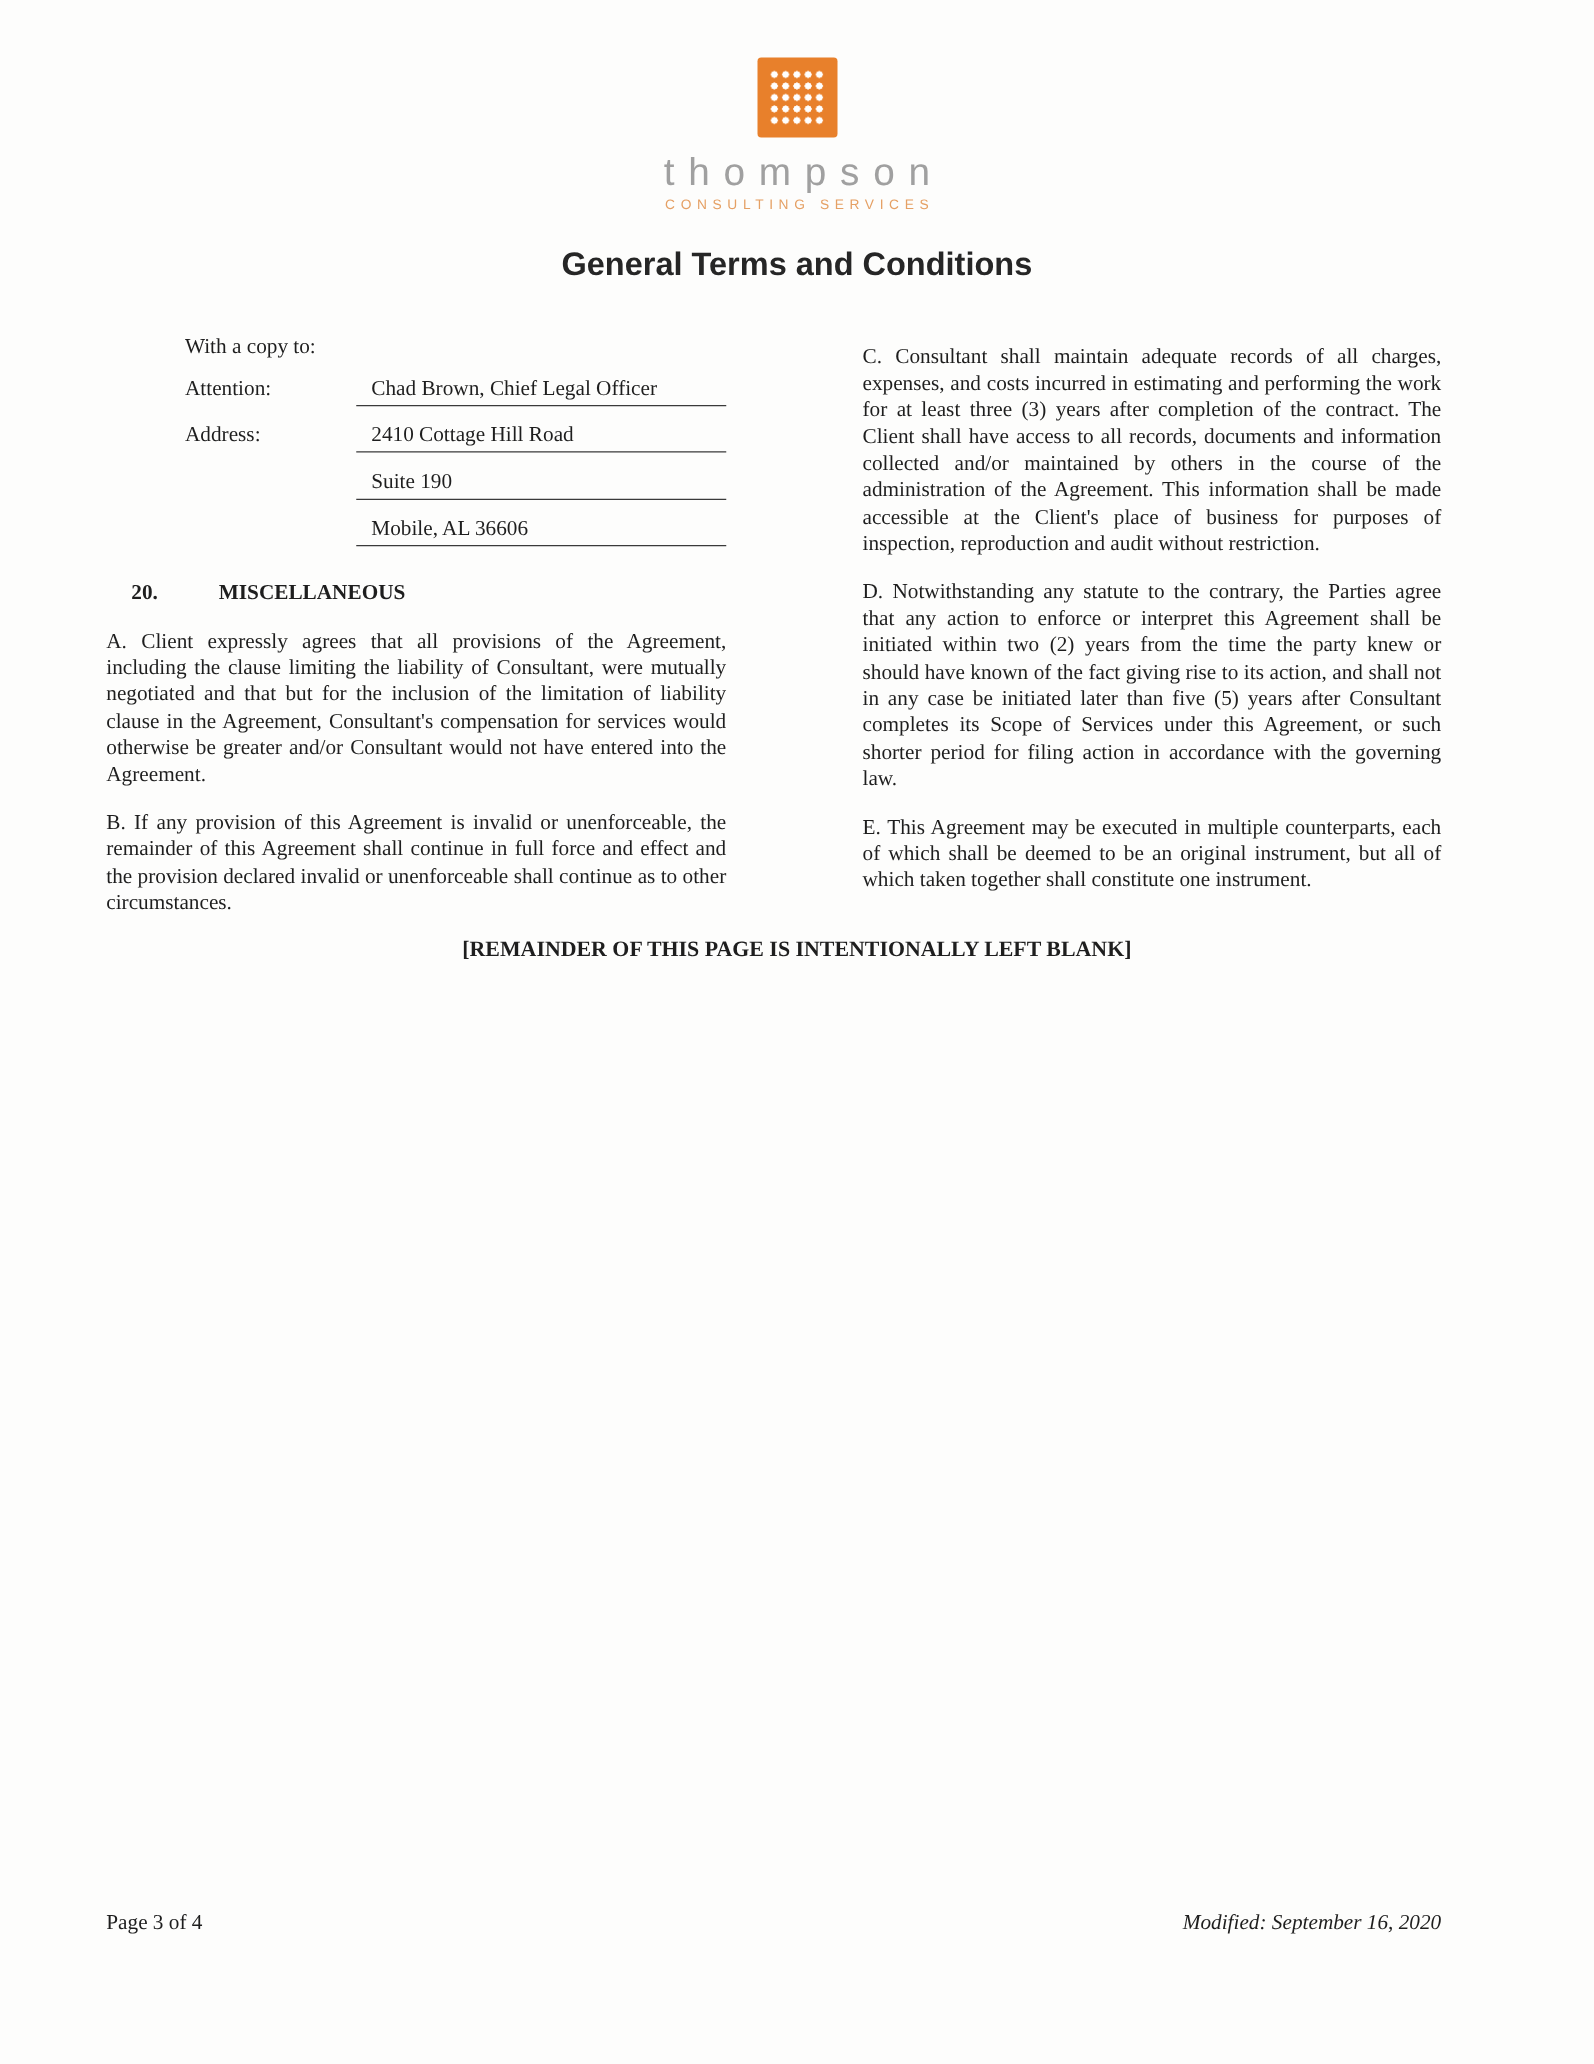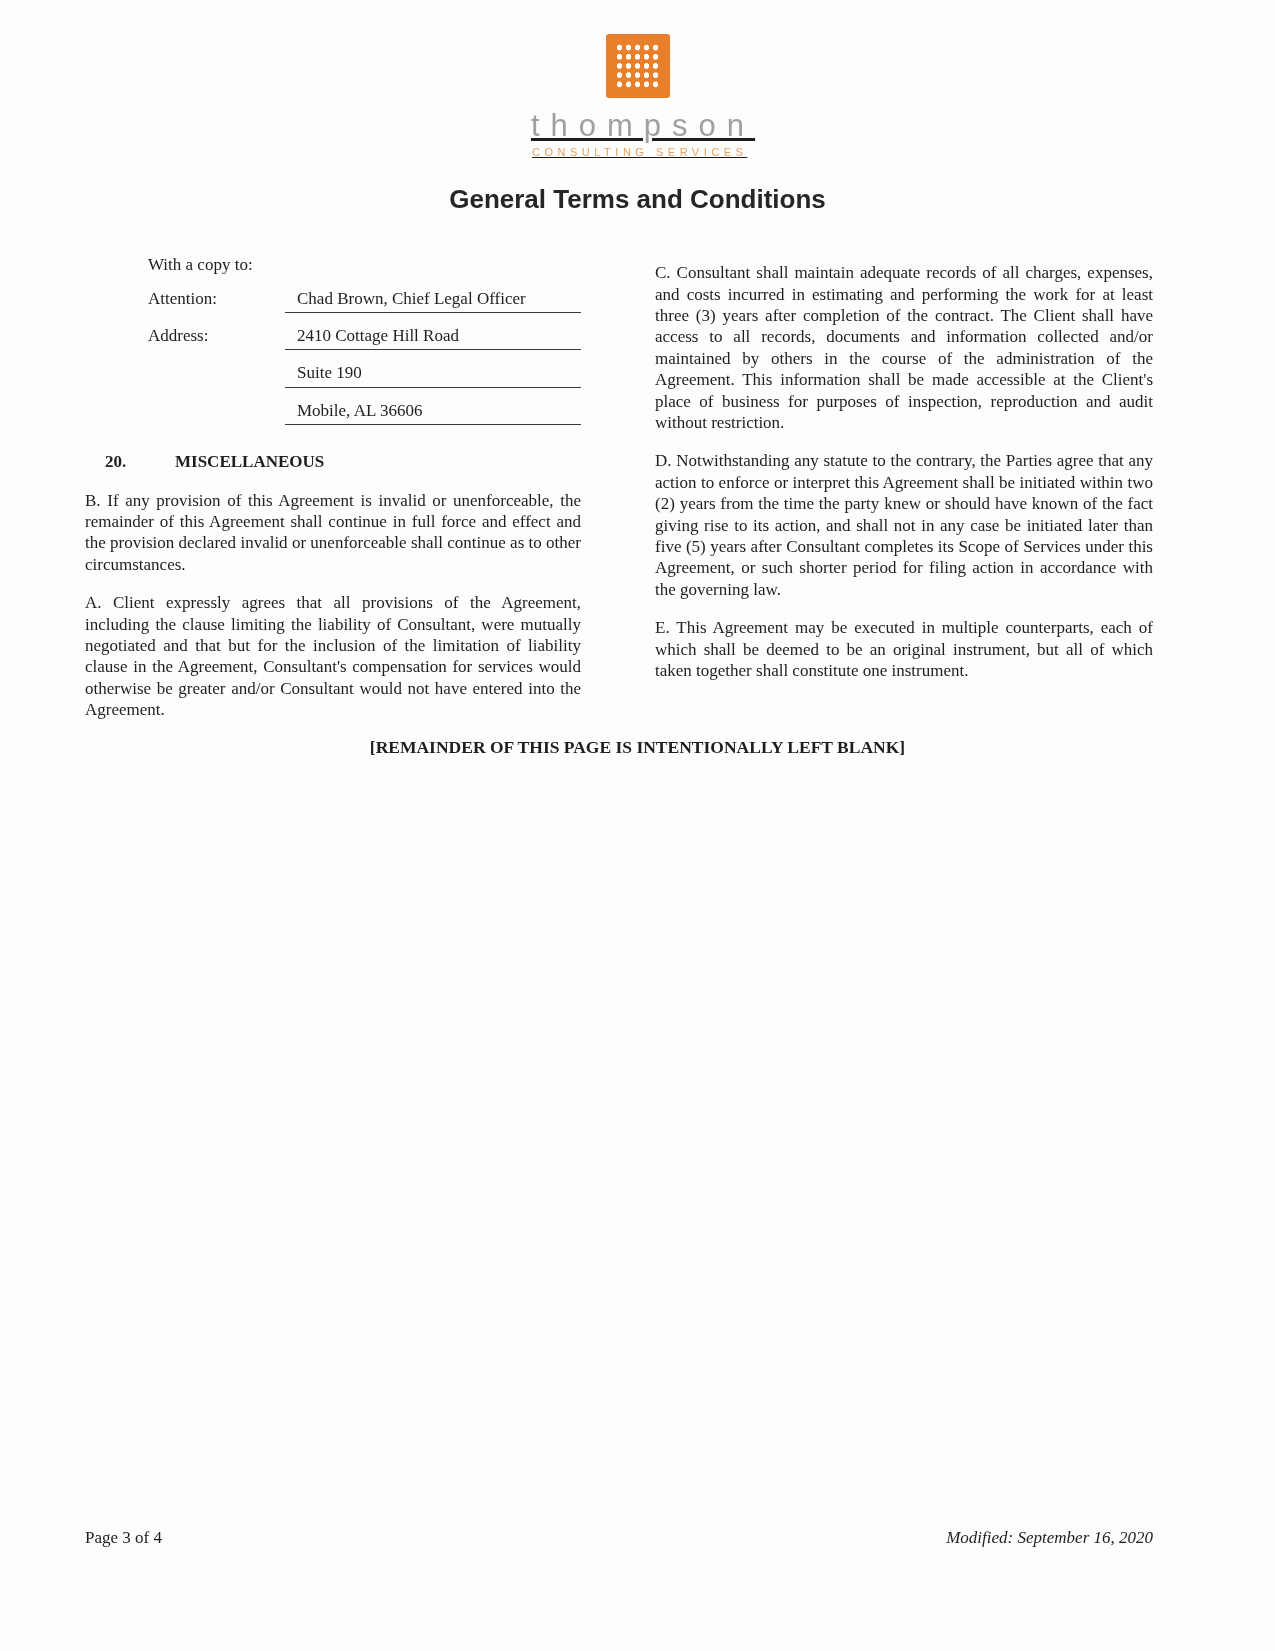--- a/index.html
+++ b/index.html
@@ -10,21 +10,21 @@
     position: relative;
     width: 1275px;
     height: 1651px;
     background: #fdfdfc;
     font-family: "Liberation Serif", serif;
     color: #1e1e1e;
     overflow: hidden;
   }
 
   
-  .logo-block { padding-top: 34px; text-align: center; text-decoration: underline; }
+  .logo-block { padding-top: 46px; text-align: center; }
   .logo-mark {
     width: 64px; height: 64px;
     background: #e8802b;
     border-radius: 3px;
     margin: 0 auto;
     display: flex; align-items: center; justify-content: center;
   }
   .logo-dots {
     width: 46px; height: 46px;
     background-image: radial-gradient(circle, #ffffff 2.6px, rgba(255,255,255,0) 2.9px);
@@ -55,21 +55,21 @@
     font-weight: bold;
     font-size: 26px;
     line-height: 1.16;
     color: #262626;
   }
 
   
   .columns {
     display: flex;
     margin: 40px 122px 0 85px;
-    gap: 74px;
+    gap: 109px;
   }
   .col { font-size: 17px; line-height: 1.26; }
   .col.left  { width: 498px; }
   .col.right { width: 500px; padding-top: 8px; }
 
   .copy-intro { padding-left: 63px; }
 
   .field-row {
     display: flex;
     align-items: baseline;
@@ -147,22 +147,22 @@
       </div>
       <div class="field-row">
         <span class="field-label"></span>
         <span class="field-value">Mobile, AL 36606</span>
       </div>
 
       <div class="section-heading">
         <span class="sec-num">20.</span><span>MISCELLANEOUS</span>
       </div>
 
+      <p class="para">A. Client expressly agrees that all provisions of the Agreement, including the clause limiting the liability of Consultant, were mutually negotiated and that but for the inclusion of the limitation of liability clause in the Agreement, Consultant's compensation for services would otherwise be greater and/or Consultant would not have entered into the Agreement.</p>
       <p class="para">B. If any provision of this Agreement is invalid or unenforceable, the remainder of this Agreement shall continue in full force and effect and the provision declared invalid or unenforceable shall continue as to other circumstances.</p>
-      <p class="para">A. Client expressly agrees that all provisions of the Agreement, including the clause limiting the liability of Consultant, were mutually negotiated and that but for the inclusion of the limitation of liability clause in the Agreement, Consultant's compensation for services would otherwise be greater and/or Consultant would not have entered into the Agreement.</p>
     </div>
 
     <div class="col right">
       <p class="para">C. Consultant shall maintain adequate records of all charges, expenses, and costs incurred in estimating and performing the work for at least three (3) years after completion of the contract. The Client shall have access to all records, documents and information collected and/or maintained by others in the course of the administration of the Agreement. This information shall be made accessible at the Client's place of business for purposes of inspection, reproduction and audit without restriction.</p>
       <p class="para">D. Notwithstanding any statute to the contrary, the Parties agree that any action to enforce or interpret this Agreement shall be initiated within two (2) years from the time the party knew or should have known of the fact giving rise to its action, and shall not in any case be initiated later than five (5) years after Consultant completes its Scope of Services under this Agreement, or such shorter period for filing action in accordance with the governing law.</p>
       <p class="para">E. This Agreement may be executed in multiple counterparts, each of which shall be deemed to be an original instrument, but all of which taken together shall constitute one instrument.</p>
     </div>
 
   </div>
 

